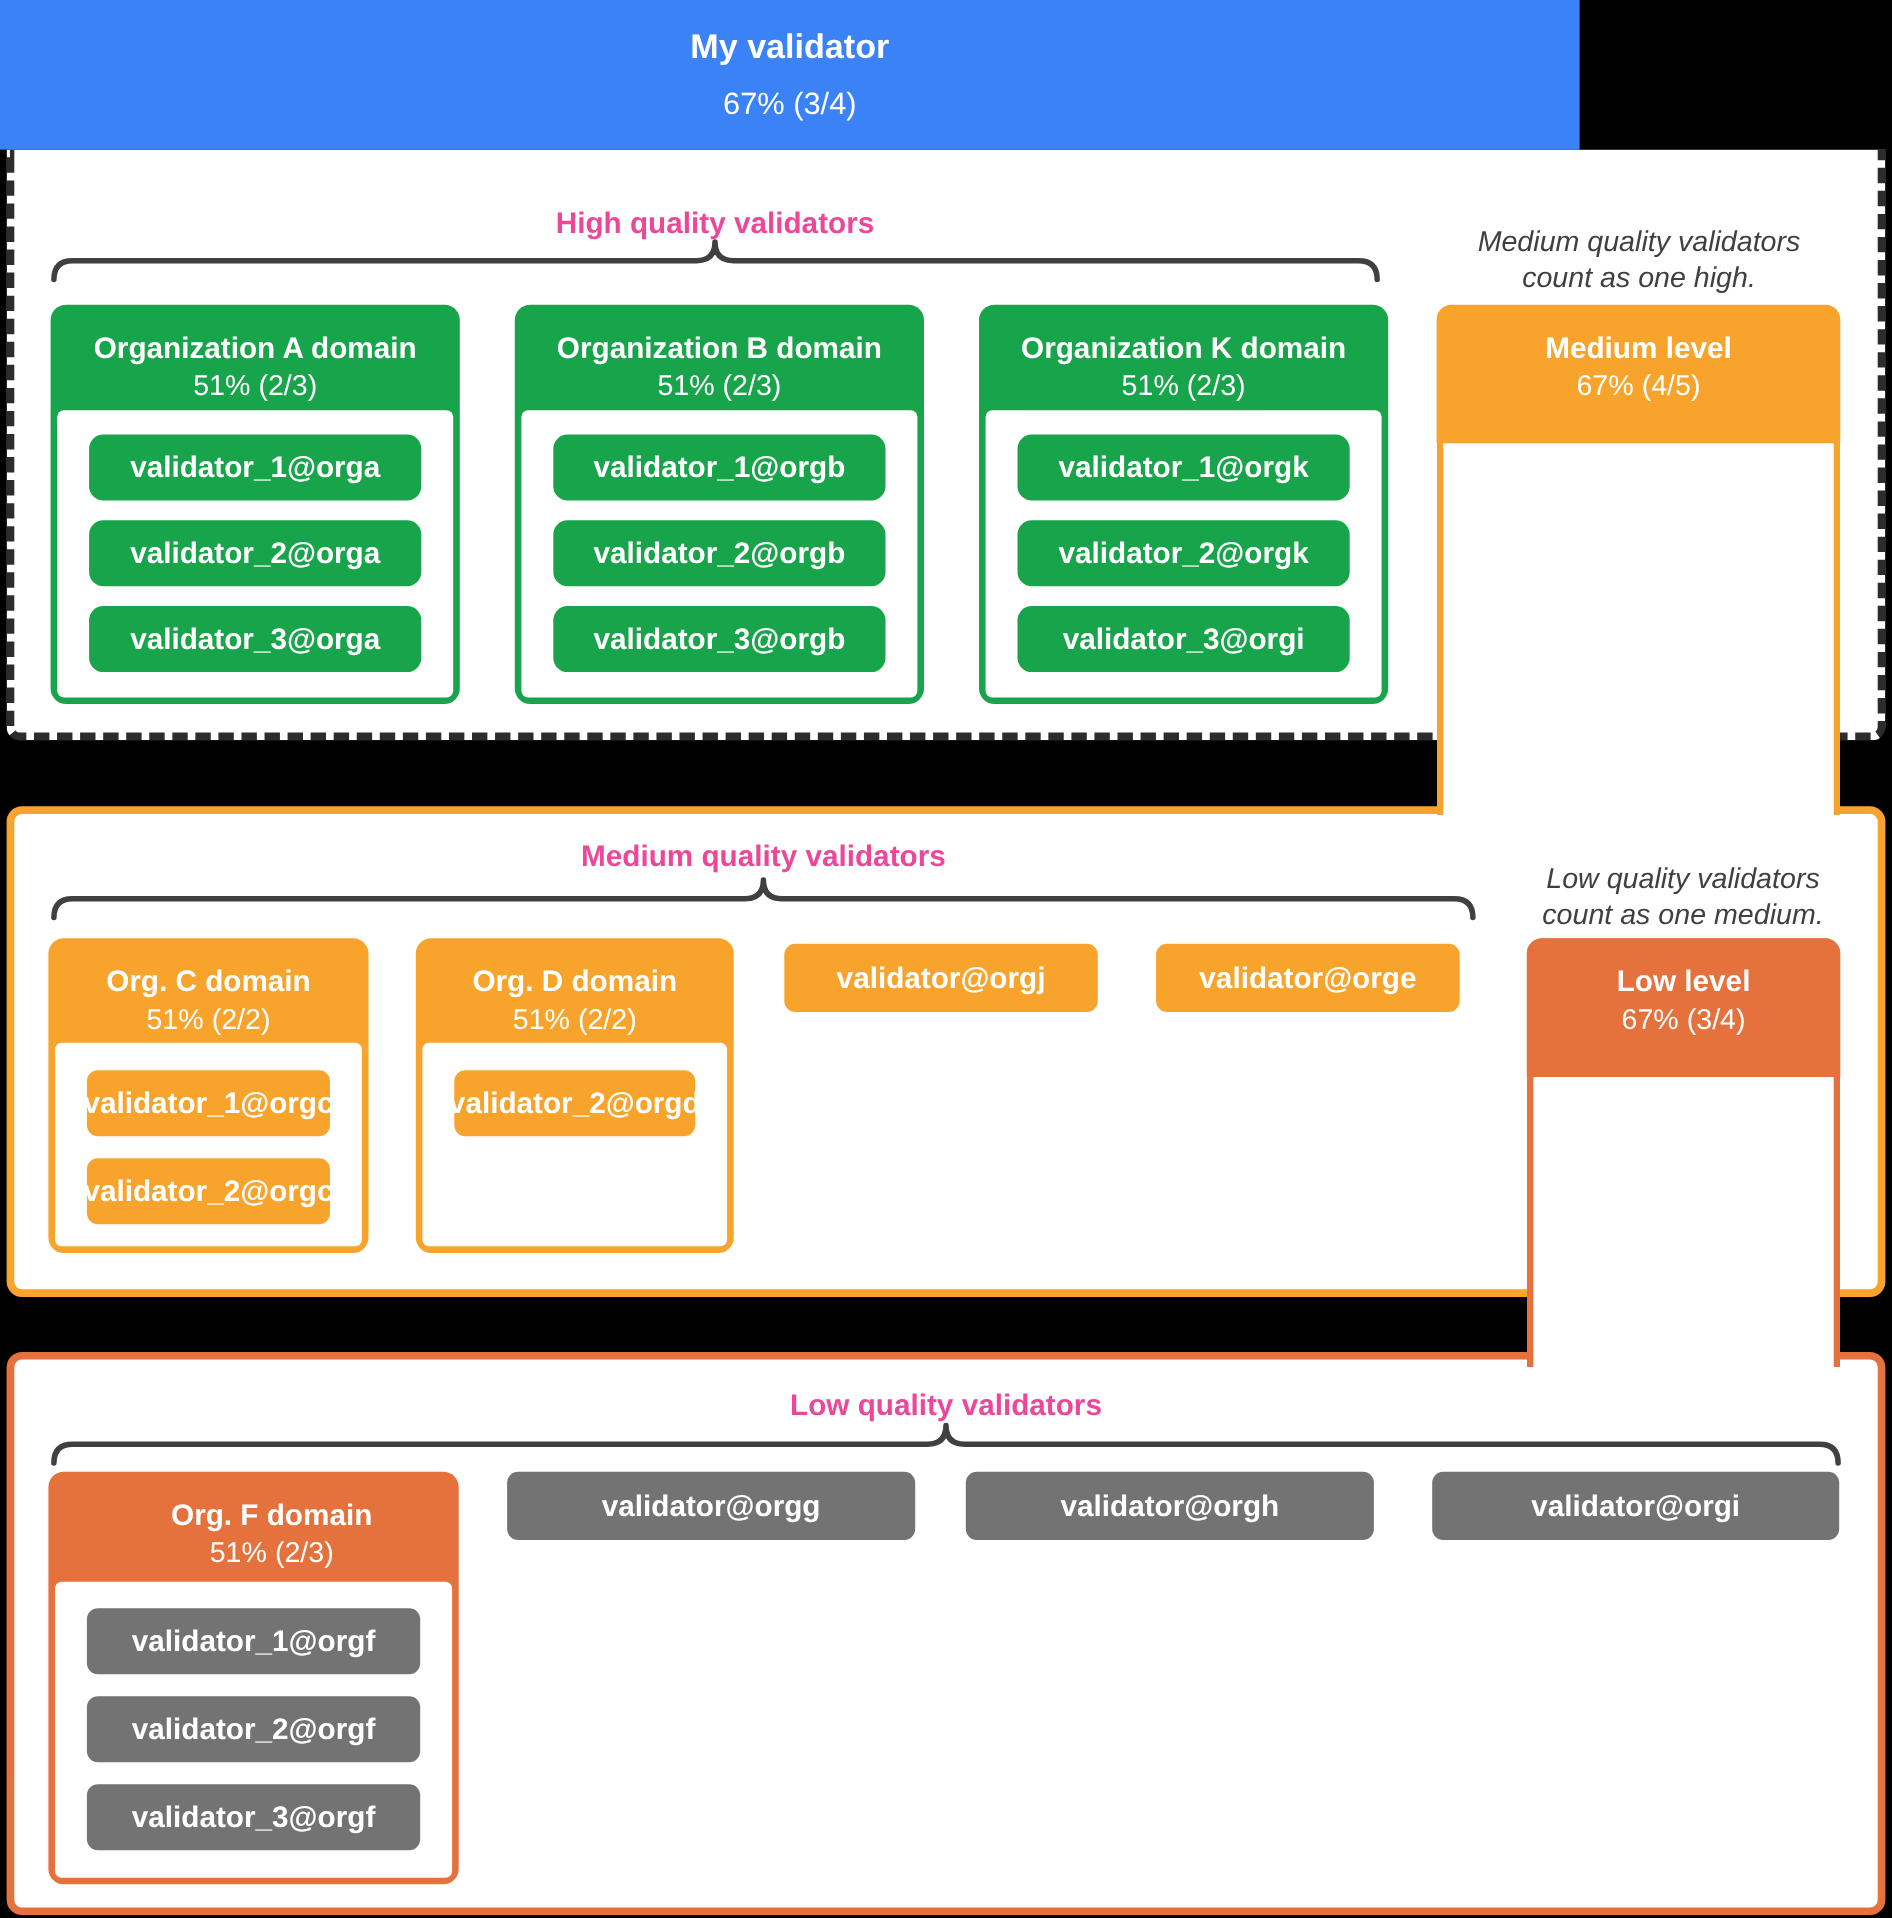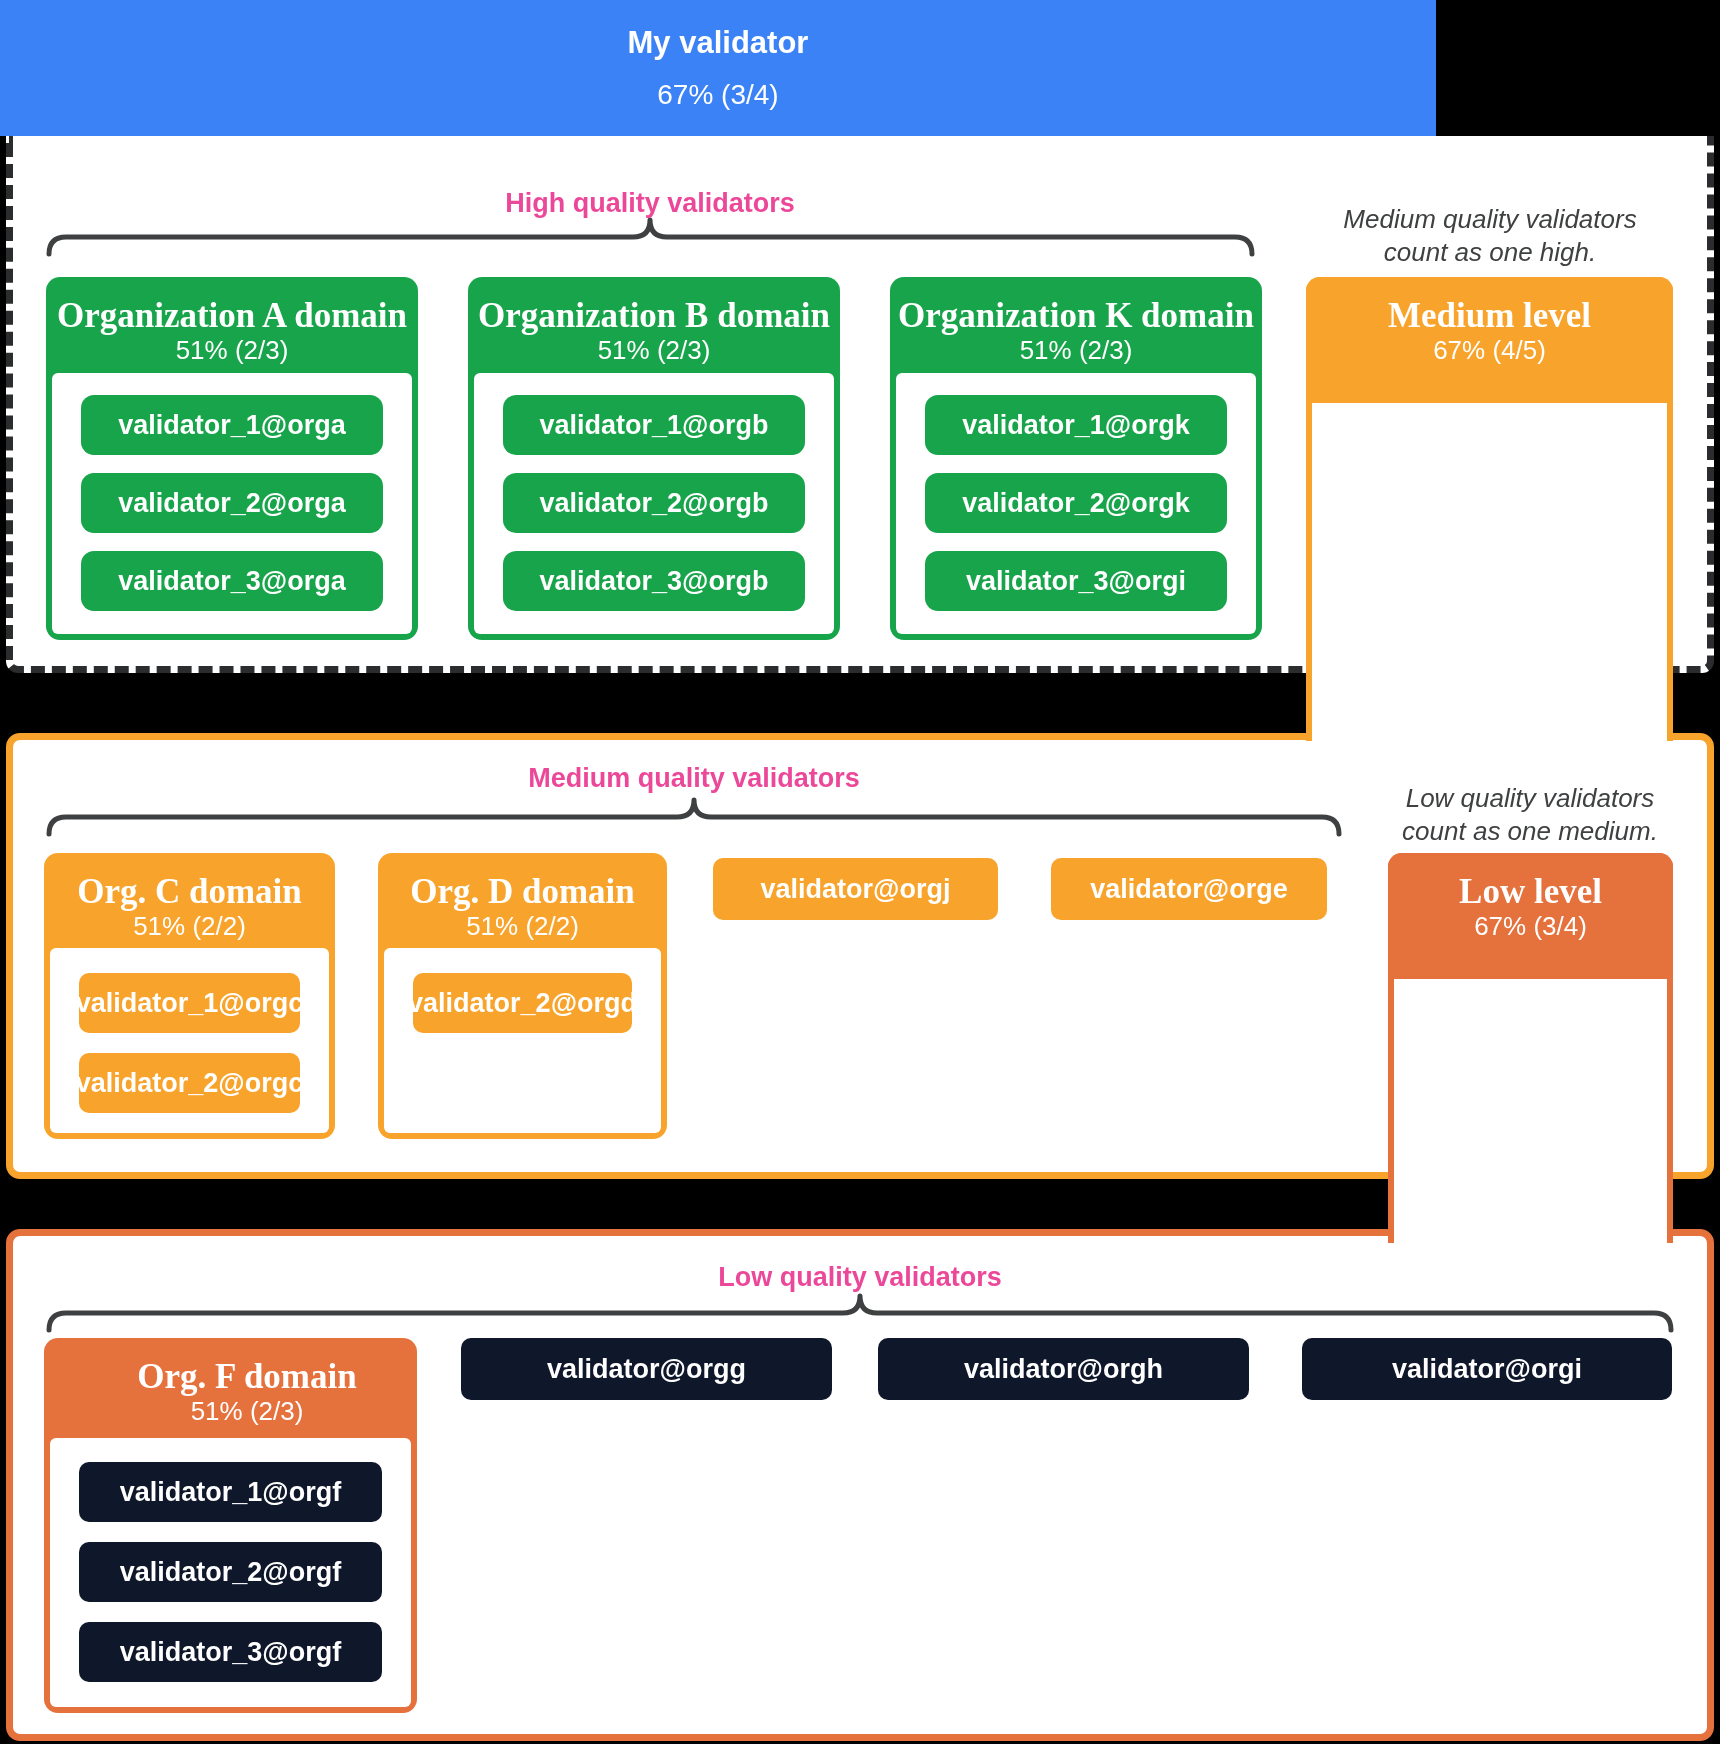--- a/index.html
+++ b/index.html
@@ -28,34 +28,34 @@
         line-height:33px;z-index:3;}
 
   svg.braces{left:0;top:0;z-index:2;pointer-events:none;}
 
   
   .org-card{border-radius:14px;z-index:3;box-sizing:border-box;color:#fff;}
   .org-card.green{background:#18a44b;}
   .org-card.amber{background:#f8a42c;}
   .org-card.orange{background:#e5713d;}
   .hdr{padding-top:22px;text-align:center;}
-  .hdr .htitle{font-size:35px;font-weight:bold;line-height:34px;font-family:Liberation Serif, serif;}
+  .hdr .htitle{font-size:27px;font-weight:bold;line-height:34px;}
   .hdr .hpct{font-size:26px;line-height:34px;}
   .card-body{position:absolute;left:6px;right:6px;bottom:6px;background:#fff;
     border-radius:6px;display:flex;flex-direction:column;align-items:center;}
   .body-high{top:96px;padding-top:22px;gap:18px;}
   .body-med{top:95px;padding-top:25px;gap:20px;}
   .body-low{top:100px;padding-top:24px;gap:20px;}
 
   
   .pill{display:flex;align-items:center;justify-content:center;border-radius:10px;
     color:#fff;font-size:27px;font-weight:bold;height:60px;box-sizing:border-box;z-index:3;}
   .pill.green{background:#18a44b;border-radius:13px;}
   .pill.amber{background:#f8a42c;}
-  .pill.orange{background:#0f172a;}
+  .pill.orange{background:#737373;}
   .card-body .pill{width:calc(100% - 58px);flex:0 0 60px;}
 
   
   .level-box{background:#fff;box-sizing:border-box;z-index:5;
     border-style:solid;border-width:6px;border-bottom:none;
     border-radius:14px 14px 0 0;}
   .level-box.amber{border-color:#f8a42c;}
   .level-box.orange{border-color:#e5713d;}
   .level-hdr{position:absolute;left:-6px;right:-6px;top:-6px;height:104px;
     border-radius:14px 14px 0 0;color:#fff;}

